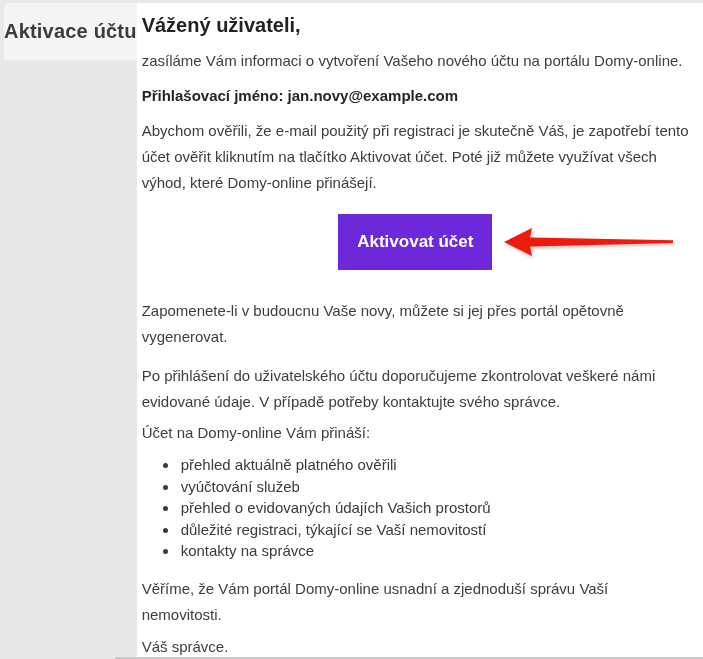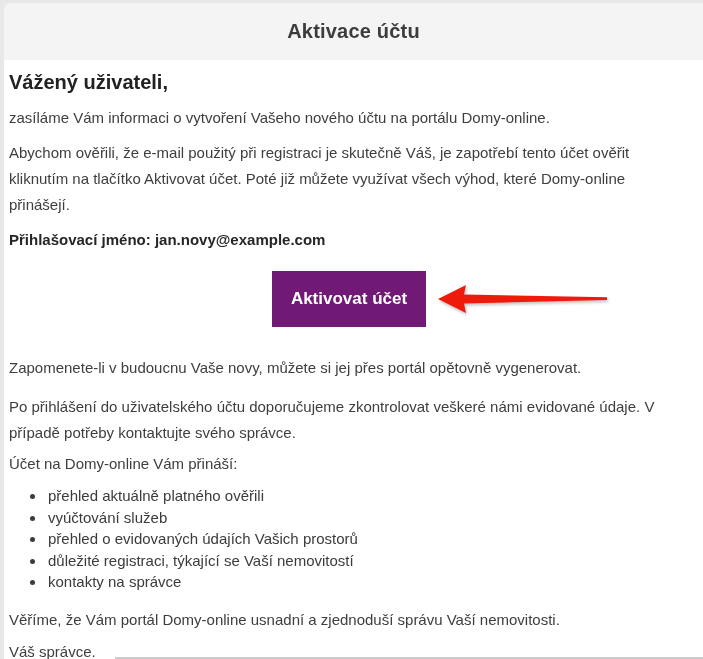--- a/index.html
+++ b/index.html
@@ -6,21 +6,21 @@
   .page{
     position:relative;
     width:703px;height:659px;
     background:#e8e8e8;
     overflow:hidden;
     font-family:"Liberation Sans","DejaVu Sans",sans-serif;
     color:#3e3e3e;
   }
   .email{
     position:absolute;left:4px;top:3px;right:0;bottom:0;
-    display:flex;flex-direction:column;
+    display:flex;flex-direction:row;
   }
   .header-panel{
     background:#f4f4f4;
     height:57px;min-height:57px;
     border-radius:6px 0 0 0;
     display:flex;align-items:center;justify-content:center;
   }
   .page-title{
     font-size:20px;font-weight:bold;color:#3c3c3c;letter-spacing:.2px;
   }
@@ -31,21 +31,21 @@
     font-size:15px;line-height:26px;
   }
   .greeting{margin:0;font-size:20px;font-weight:bold;color:#222222;line-height:20px;}
   p.para{margin:13px 0 0;}
   p.tight{margin:9px 0 0;}
   .bold-line{font-weight:bold;color:#262626;}
   .button-row{position:relative;margin-top:18px;height:56px;}
   .activate-btn{
     display:block;margin:0 auto;
     width:154px;height:56px;
-    background:#701a75;color:#ffffff;
+    background:#6d28d9;color:#ffffff;
     border:none;border-radius:0;
     font-family:"Liberation Sans","DejaVu Sans",sans-serif;
     font-size:17px;font-weight:bold;
     cursor:pointer;
   }
   .arrow-wrap{
     position:absolute;top:11px;left:50%;margin-left:88px;
     width:172px;height:34px;pointer-events:none;
   }
   .arrow-wrap svg{display:block;filter:drop-shadow(1px 2px 1.5px rgba(0,0,0,.25));}
@@ -71,23 +71,23 @@
 
     <div class="header-panel">
       <div class="page-title">Aktivace účtu</div>
     </div>
 
     <div class="body">
       <p class="greeting">Vážený uživateli,</p>
 
       <p class="para">zasíláme Vám informaci o vytvoření Vašeho nového účtu na portálu Domy-online.</p>
 
+      <p class="tight bold-line">Přihlašovací jméno: jan.novy@example.com</p>
+
       <p class="tight">Abychom ověřili, že e-mail použitý při registraci je skutečně Váš, je zapotřebí tento účet ověřit kliknutím na tlačítko Aktivovat účet. Poté již můžete využívat všech výhod, které Domy-online přinášejí.</p>
-
-      <p class="tight bold-line">Přihlašovací jméno: jan.novy@example.com</p>
 
       <div class="button-row">
         <button class="activate-btn">Aktivovat účet</button>
         <span class="arrow-wrap">
           <svg width="172" height="34" viewBox="0 0 172 34" xmlns="http://www.w3.org/2000/svg">
             <polygon points="1,17 29,3 27,12.5 170,15.3 170,18.1 27,21.5 29,31" fill="#ee1b0c"></polygon>
           </svg>
         </span>
       </div>
 

